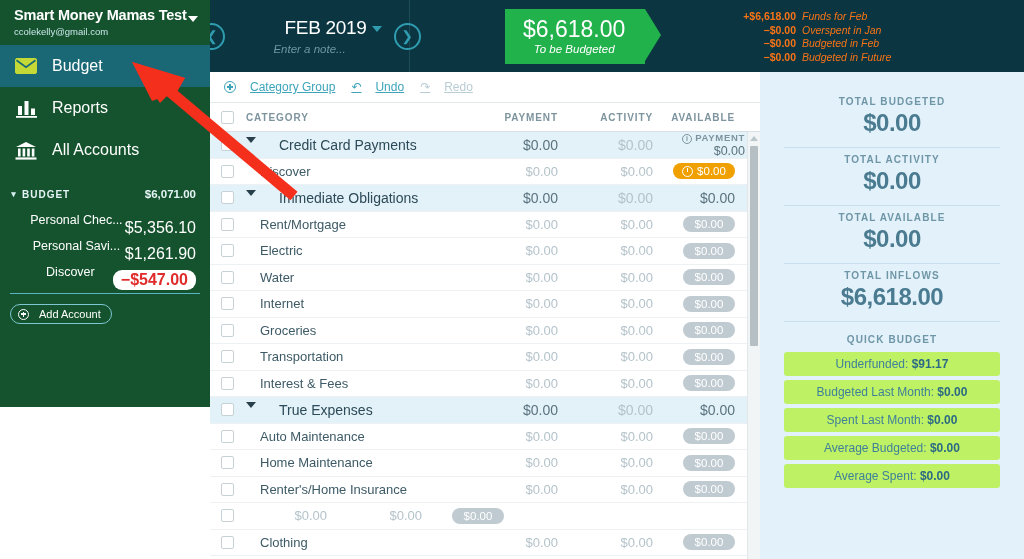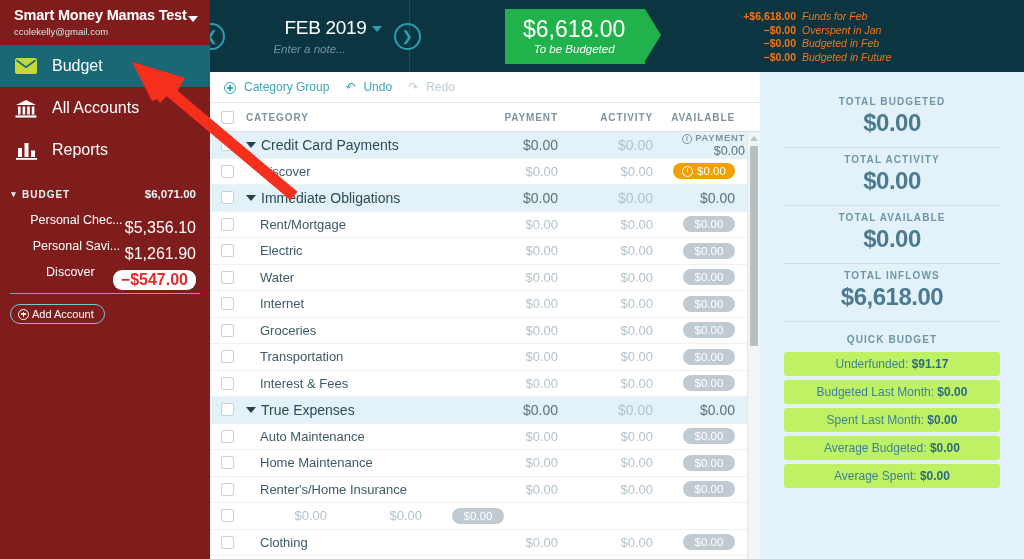--- a/index.html
+++ b/index.html
@@ -6,22 +6,22 @@
   html, body {
     width: 1024px; height: 559px;
     font-family: "Liberation Sans", sans-serif;
     overflow: hidden;
     background: #ffffff;
   }
   #app { position: relative; width: 1024px; height: 559px; display: flex; }
 
   
   .sidebar {
-    width: 210px; height: 559px; flex: 0 0 210px;
-    background: #7f1d1d;
+    width: 210px; height: 407px; flex: 0 0 210px;
+    background: #14532d;
     color: #ffffff;
     position: relative;
     overflow: hidden;
   }
   .budget-switcher {
     height: 45px; padding: 5px 14px 0 14px;
     position: relative;
   }
   .budget-switcher .bname {
     font-size: 14.5px; font-weight: bold; letter-spacing: -.2px;
@@ -61,21 +61,21 @@
     font-size: 12.5px; color: #ffffff; cursor: pointer;
   }
   .acct-row .lbl { flex: 1; white-space: nowrap; overflow: hidden; text-align: center; }
   .acct-row .amt { font-size: 16px; margin-top: 16px; }
   .amt-neg {
     background: #ffffff; color: #e02b2b; font-weight: bold;
     border-radius: 9px; padding: 1px 8px; font-size: 11px;
   }
   .acct-divider { height: 1px; background: #5bb4c4; margin: 8px 10px 0 10px; }
   .add-account {
-    display: inline-flex; align-items: center; gap: 3px;
+    display: inline-flex; align-items: center; gap: 10px;
     margin: 10px 0 0 10px; padding: 3px 10px 3px 7px;
     border: 1px solid #7ec6d2; border-radius: 11px;
     font-size: 11px; color: #ffffff; cursor: pointer;
   }
   .plus-circ {
     width: 11px; height: 11px; border-radius: 50%;
     border: 1.4px solid #ffffff; position: relative; flex: 0 0 11px;
   }
   .plus-circ::before, .plus-circ::after {
     content: ""; position: absolute; background: #ffffff;
@@ -136,21 +136,21 @@
 
   
   .content { flex: 1; display: flex; min-height: 0; }
   .budget-pane { flex: 1; background: #ffffff; display: flex; flex-direction: column; min-width: 0; position: relative; }
 
   .toolbar {
     height: 31px; flex: 0 0 31px; display: flex; align-items: center;
     gap: 16px; padding: 0 14px; background: #ffffff;
     border-bottom: 1px solid #e4e9ec;
   }
-  .tb-btn { display: flex; align-items: flex-end; gap: 8px; font-size: 12px; color: #3da4ba; cursor: pointer; }
+  .tb-btn { display: flex; align-items: center; gap: 14px; font-size: 12px; color: #3da4ba; cursor: pointer; text-decoration: underline; }
   .tb-btn.disabled { color: #b9cdd4; cursor: default; }
   .tb-ic { font-size: 12px; }
   .plus-circ-blue {
     width: 12px; height: 12px; border-radius: 50%;
     border: 1.5px solid #3da4ba; position: relative; flex: 0 0 12px;
   }
   .plus-circ-blue::before, .plus-circ-blue::after { content: ""; position: absolute; background: #3da4ba; }
   .plus-circ-blue::before { left: 2px; right: 2px; top: 4px; height: 1.5px; }
   .plus-circ-blue::after { top: 2px; bottom: 2px; left: 4px; width: 1.5px; }
 
@@ -169,21 +169,21 @@
     background: #fff; cursor: pointer;
   }
 
   .rows { flex: 1; overflow: hidden; position: relative; }
   .row {
     display: flex; align-items: center; height: 26.5px;
     border-bottom: 1px solid #edf1f3; font-size: 13px; color: #3d5a66;
     background: #ffffff;
   }
   .row.group { background: #e3f2f9; font-size: 14px; color: #2c4a57; }
-  .row .col-cat { display: flex; align-items: center; gap: 5px; }
+  .row .col-cat { display: flex; align-items: flex-start; gap: 23px; }
   .row.child .col-cat { padding-left: 16px; }
   .tri {
     width: 0; height: 0; border-left: 5px solid transparent;
     border-right: 5px solid transparent; border-top: 6px solid #27404b;
     cursor: pointer;
   }
   .val-muted { color: #b4c3ca; }
   .val-dark { color: #5a737e; }
   .pill {
     display: inline-block; background: #c0cbd1; color: #ffffff;
@@ -273,47 +273,47 @@
 
     <div class="nav">
       <div class="nav-item active">
         <span class="nav-icn">
           <svg width="22" height="16" viewBox="0 0 22 16">
             <rect x="0.5" y="0.5" width="21" height="15" rx="1.5" fill="#c5d936" stroke="#c5d936"></rect>
             <path d="M1.5 2.3 L11 9.2 L20.5 2.3" fill="none" stroke="#1a6876" stroke-width="1.7"></path>
           </svg>
         </span>
         <span>Budget</span>
+      </div>
+
+      <div class="nav-item">
+        <span class="nav-icn">
+          <svg width="21" height="19" viewBox="0 0 21 19">
+            <rect x="2" y="7" width="4" height="9" fill="#ffffff"></rect>
+            <rect x="8.5" y="2" width="4" height="14" fill="#ffffff"></rect>
+            <rect x="15" y="9.5" width="4" height="6.5" fill="#ffffff"></rect>
+            <rect x="0" y="17" width="21" height="1.8" fill="#ffffff"></rect>
+          </svg>
+        </span>
+        <span>Reports</span>
       </div>
 
       <div class="nav-item">
         <span class="nav-icn">
           <svg width="22" height="19" viewBox="0 0 22 19">
             <path d="M11 1 L21 6 L1 6 Z" fill="#ffffff"></path>
             <rect x="3" y="7.5" width="2.6" height="8" fill="#ffffff"></rect>
             <rect x="7.6" y="7.5" width="2.6" height="8" fill="#ffffff"></rect>
             <rect x="12.2" y="7.5" width="2.6" height="8" fill="#ffffff"></rect>
             <rect x="16.8" y="7.5" width="2.6" height="8" fill="#ffffff"></rect>
             <rect x="0.5" y="16.4" width="21" height="2.2" fill="#ffffff"></rect>
           </svg>
         </span>
         <span>All Accounts</span>
       </div>
-
-      <div class="nav-item">
-        <span class="nav-icn">
-          <svg width="21" height="19" viewBox="0 0 21 19">
-            <rect x="2" y="7" width="4" height="9" fill="#ffffff"></rect>
-            <rect x="8.5" y="2" width="4" height="14" fill="#ffffff"></rect>
-            <rect x="15" y="9.5" width="4" height="6.5" fill="#ffffff"></rect>
-            <rect x="0" y="17" width="21" height="1.8" fill="#ffffff"></rect>
-          </svg>
-        </span>
-        <span>Reports</span>
-      </div>
     </div>
 
     <div class="acct-section">
       <div class="acct-header">
         <span class="chev">▾</span>
         <span class="lbl">BUDGET</span>
         <span class="amt">$6,071.00</span>
       </div>
 
       <div class="acct-row">

